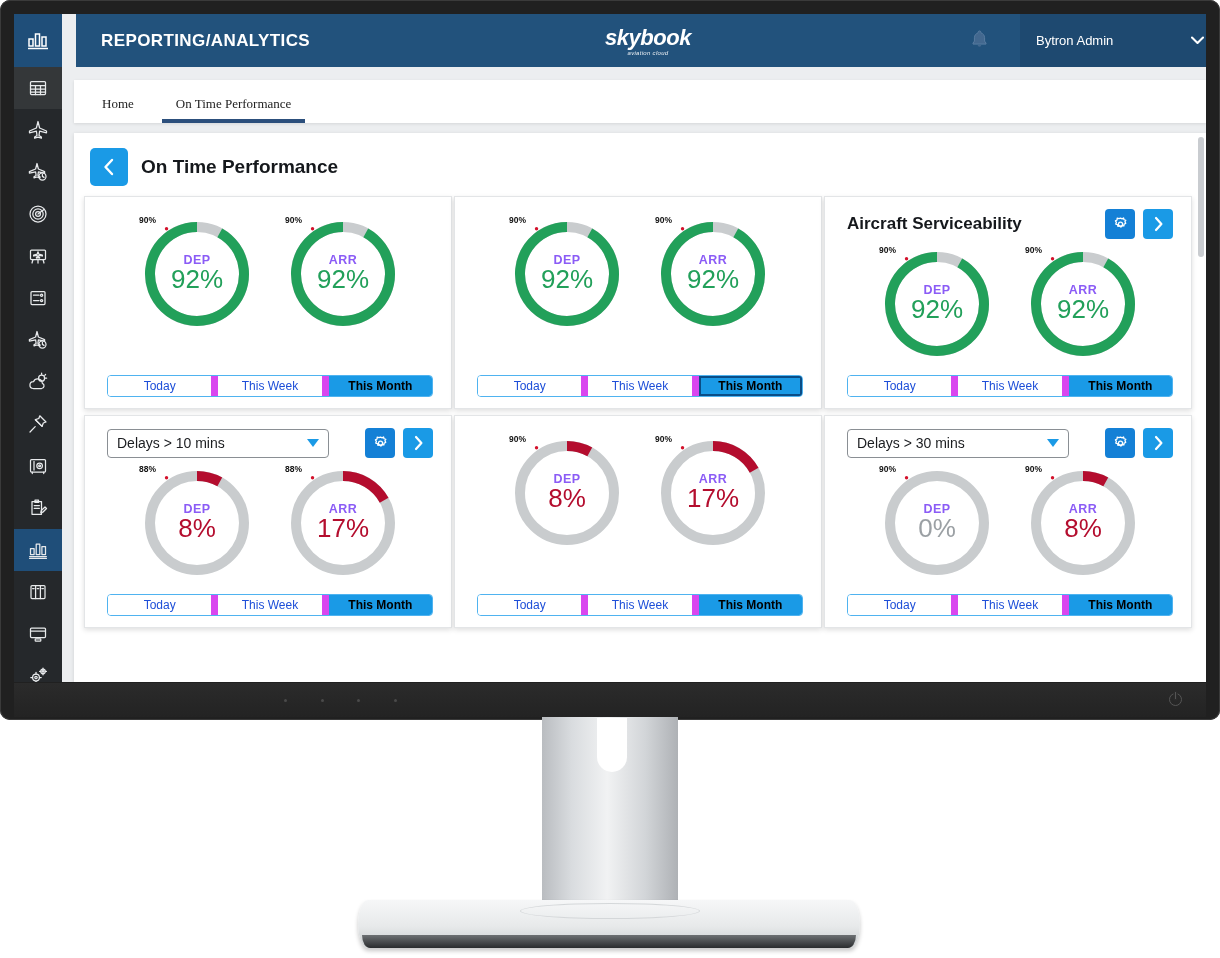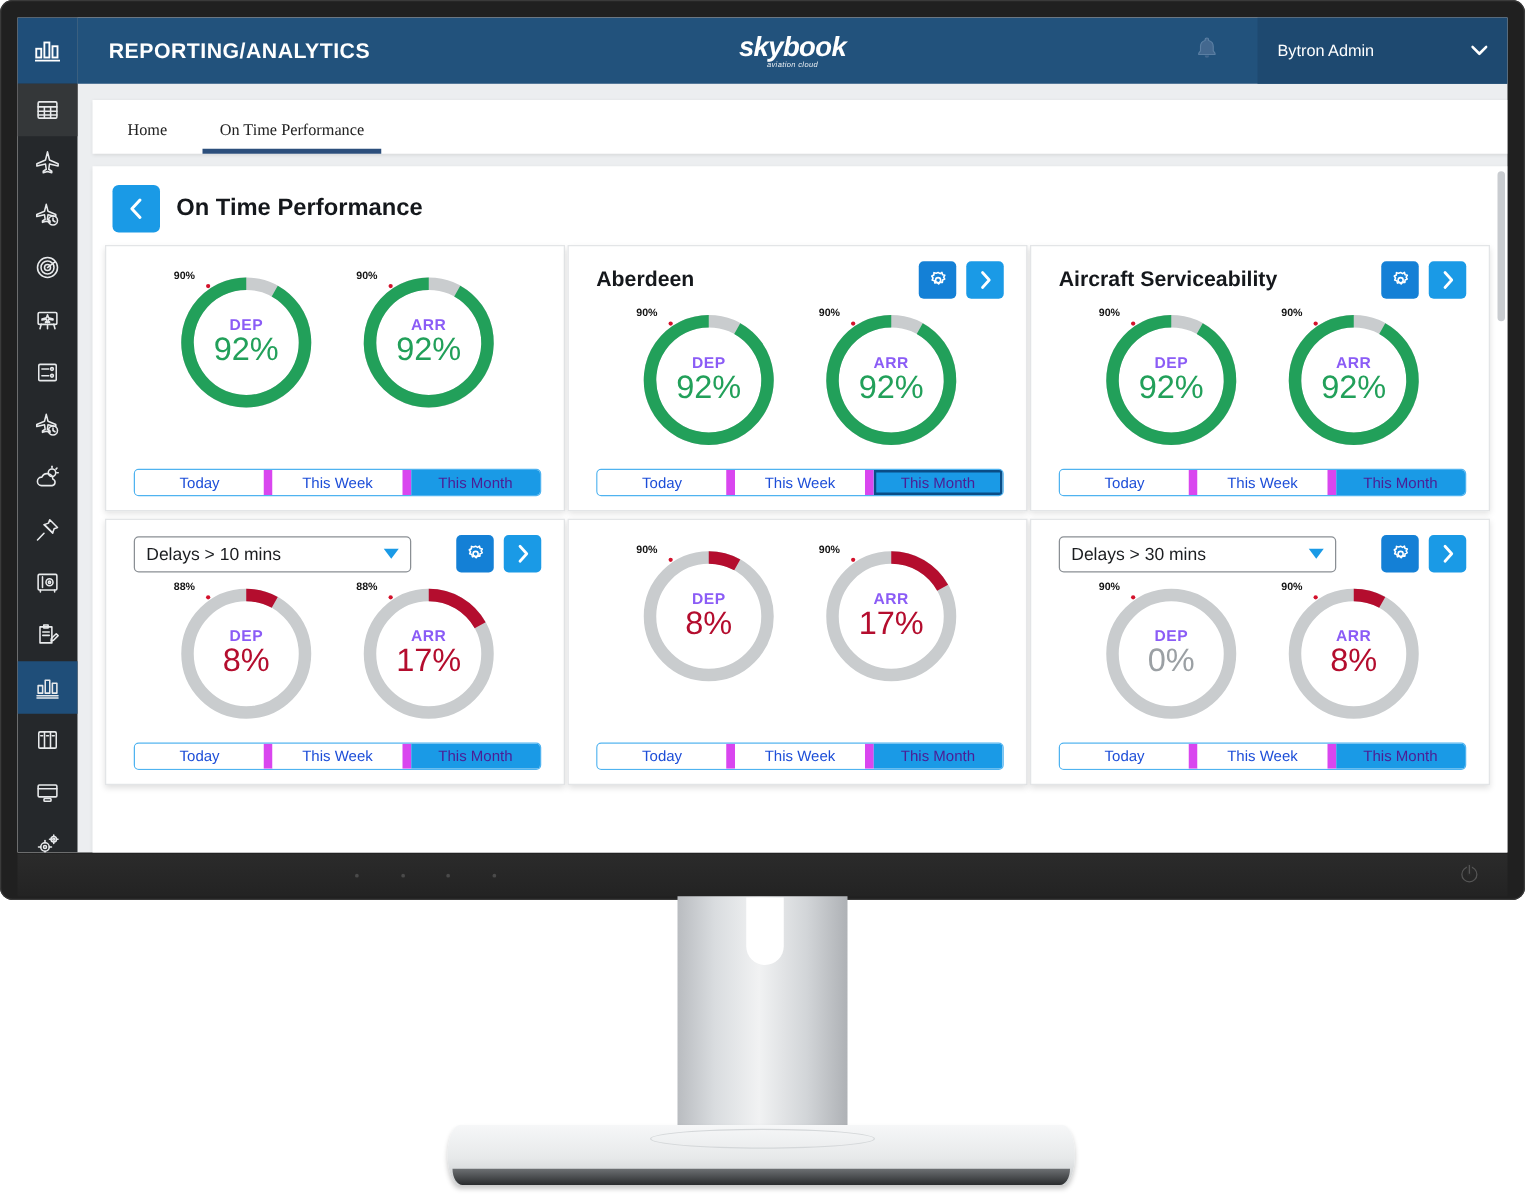--- a/index.html
+++ b/index.html
@@ -102,21 +102,21 @@
     height: 42px; width: 48px;
     display: flex; align-items: center; justify-content: center;
     cursor: pointer;
   }
   .rail-item.first { background: #343739; }
   .rail-item.active { background: #1f4e79; }
   .rail-item svg { display: block; }
 
   
   #topbar {
-    position: absolute; left: 48px; top: 0;
+    position: absolute; left: 62px; top: 0;
     width: 1144px; height: 53px;
     background: #22527c;
     display: flex; align-items: center;
   }
   #app-title {
     color: #ffffff; font-size: 17px; font-weight: bold;
     letter-spacing: .4px; margin-left: 25px; white-space: nowrap;
   }
   #brand {
     position: absolute; left: 50%; top: 50%;
@@ -263,21 +263,21 @@
     position: absolute; left: 22px; right: 18px; bottom: 11px;
     height: 22px; display: flex;
     border: 1px solid #4fb3f0; border-radius: 4px; overflow: hidden;
   }
   .seg {
     flex: 1; display: flex; align-items: center; justify-content: center;
     font-size: 12px; color: #1d4ed8; background: #fff;
     border-right: 7px solid #d946ef; cursor: pointer;
   }
   .seg:last-child { border-right: none; }
-  .seg.on { background: #1a9ae6; color: #4c1d95; font-weight: normal; text-align: center; }
+  .seg.on { background: #1a9ae6; color: #000000; font-weight: bold; text-align: center; }
   .seg.on.focus { box-shadow: inset 0 0 0 2px #0a4d86; }
 
   
   #panel-scroll {
     position: absolute; right: 2px; top: 4px;
     width: 6px; height: 120px; border-radius: 3px;
     background: #c9ccd0;
   }
 </style>
 </head>
@@ -498,36 +498,20 @@
                 </div>
               </div>
             </div>
             <div class="segmented">
               <div class="seg">Today</div>
               <div class="seg">This Week</div>
               <div class="seg on">This Month</div>
             </div>
           </div>
           <div class="card">
-            <div class="card-head">
-              <div class="card-title">Aberdeen</div>
-              <div class="head-btns">
-                <div class="icon-btn gear">
-                  <svg width="17" height="17" viewBox="0 0 20 20" fill="none" stroke="#ffffff" stroke-width="1.5" stroke-linejoin="round">
-                    <path d="M10 2.4 l1.9 1 1.7-1.1 .6 2.1 2.1.6 -1.1 1.7 1 1.9 -2 .9 -.2 2.2 -2.1-.3 -1.4 1.7 -1.5-1.6 -2 .8 -.5-2.1 -2.1-.7 .8-2 -1.2-1.8 2-1 .1-2.2 2.1.5z"></path>
-                    <circle cx="10" cy="9.6" r="2.4"></circle>
-                  </svg>
-                </div>
-                <div class="icon-btn next">
-                  <svg width="11" height="16" viewBox="0 0 11 16">
-                    <path d="M3 2 L8.4 8 L3 14" fill="none" stroke="#fff" stroke-width="2.2" stroke-linecap="round" stroke-linejoin="round"></path>
-                  </svg>
-                </div>
-              </div>
-            </div>
             <div class="gauges">
               <div class="gauge">
                 <svg width="118" height="118" viewBox="0 0 118 118">
                   <circle cx="59" cy="59" r="47" fill="none" stroke="#c9ccce" stroke-width="10"></circle>
                   <path d="M 81.78605215157785 17.892873764448403 A 47 47 0 1 1 58.99999999999999 12" fill="none" stroke="#22a05a" stroke-width="10" stroke-linecap="butt"></path>
                   <circle cx="28.523986760844306" cy="13.817452295750222" r="1.7" fill="#d3122c"></circle>
                 </svg>
                 <div class="thresh">90%</div>
                 <div class="gauge-center">
                   <div class="gauge-label">DEP</div>

